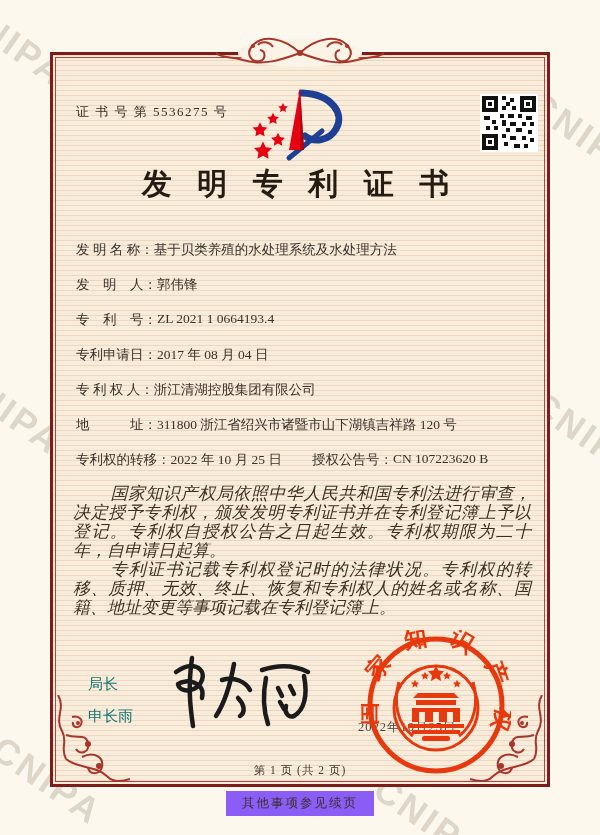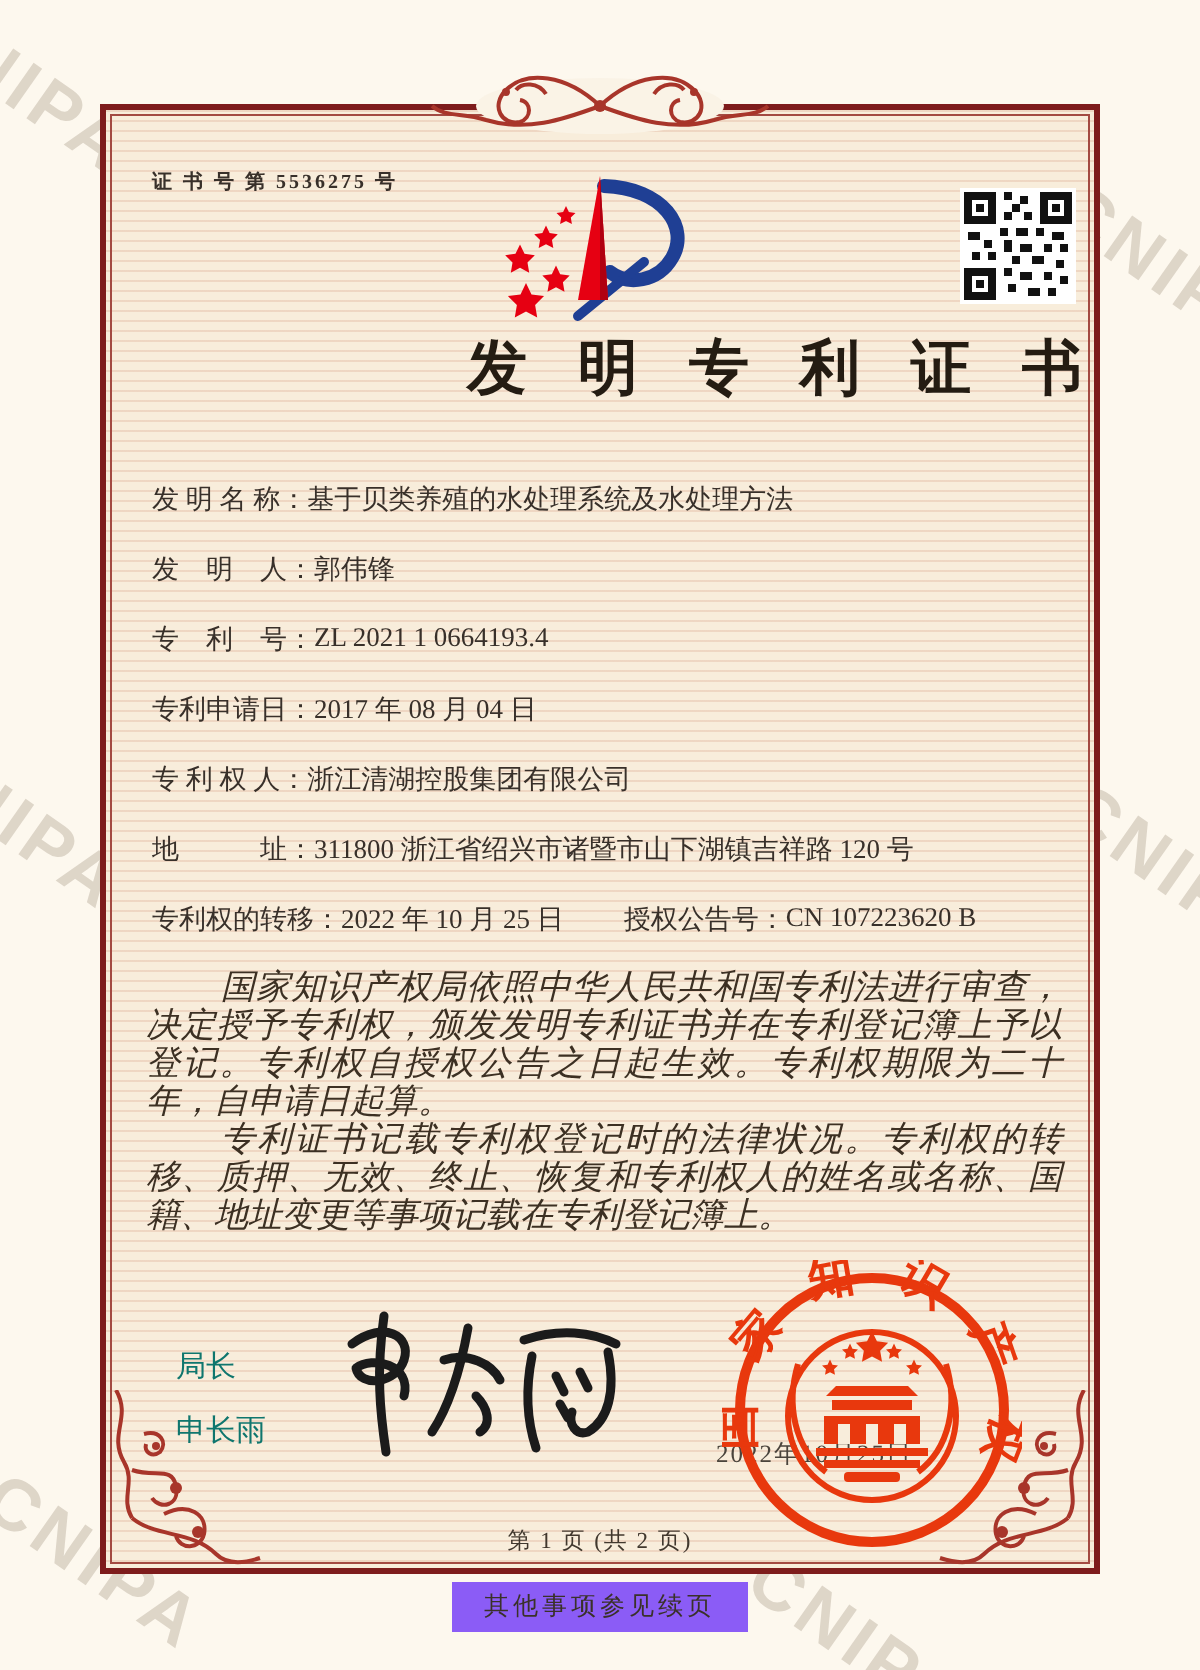--- a/index.html
+++ b/index.html
@@ -39,29 +39,29 @@
     content:""; position:absolute; inset:2px;
     border:1px solid #a34a42; pointer-events:none;
   }
 
   .flourish-top { position:absolute; left:213px; top:33px; z-index:3; }
   .corner-fl { position:absolute; z-index:3; }
   .corner-fl.bl { left:52px;  top:695px; }
   .corner-fl.br { right:52px; top:695px; transform:scaleX(-1); }
 
   .cert-no {
-    position:absolute; left:76px; top:84px; z-index:4;
-    font-size:10px; letter-spacing:1.5px; color:#38302a;font-weight:bold;
+    position:absolute; left:76px; top:103px; z-index:4;
+    font-size:13px; letter-spacing:1.5px; color:#38302a;
   }
   .logo { position:absolute; left:232px; top:84px; z-index:4; }
   .qr   { position:absolute; left:480px; top:94px; z-index:4; }
 
   .title {
     position:absolute; left:50px; top:164px; width:500px; z-index:4;
-    text-align:right; font-size:30px; font-weight:bold;
+    text-align:center; font-size:30px; font-weight:bold;
     letter-spacing:9px; color:#241c12;
   }
 
   .fields { position:absolute; left:76px; top:241px; width:450px; z-index:4; }
   .field-row { height:35px; display:flex; align-items:flex-start; font-size:13.5px; }
   .field-label { white-space:pre; color:#38302a; }
   .field-value { white-space:pre; color:#38302a; }
   .grant-pair2 { margin-left:30px; display:flex; }
 
   .body-text {

